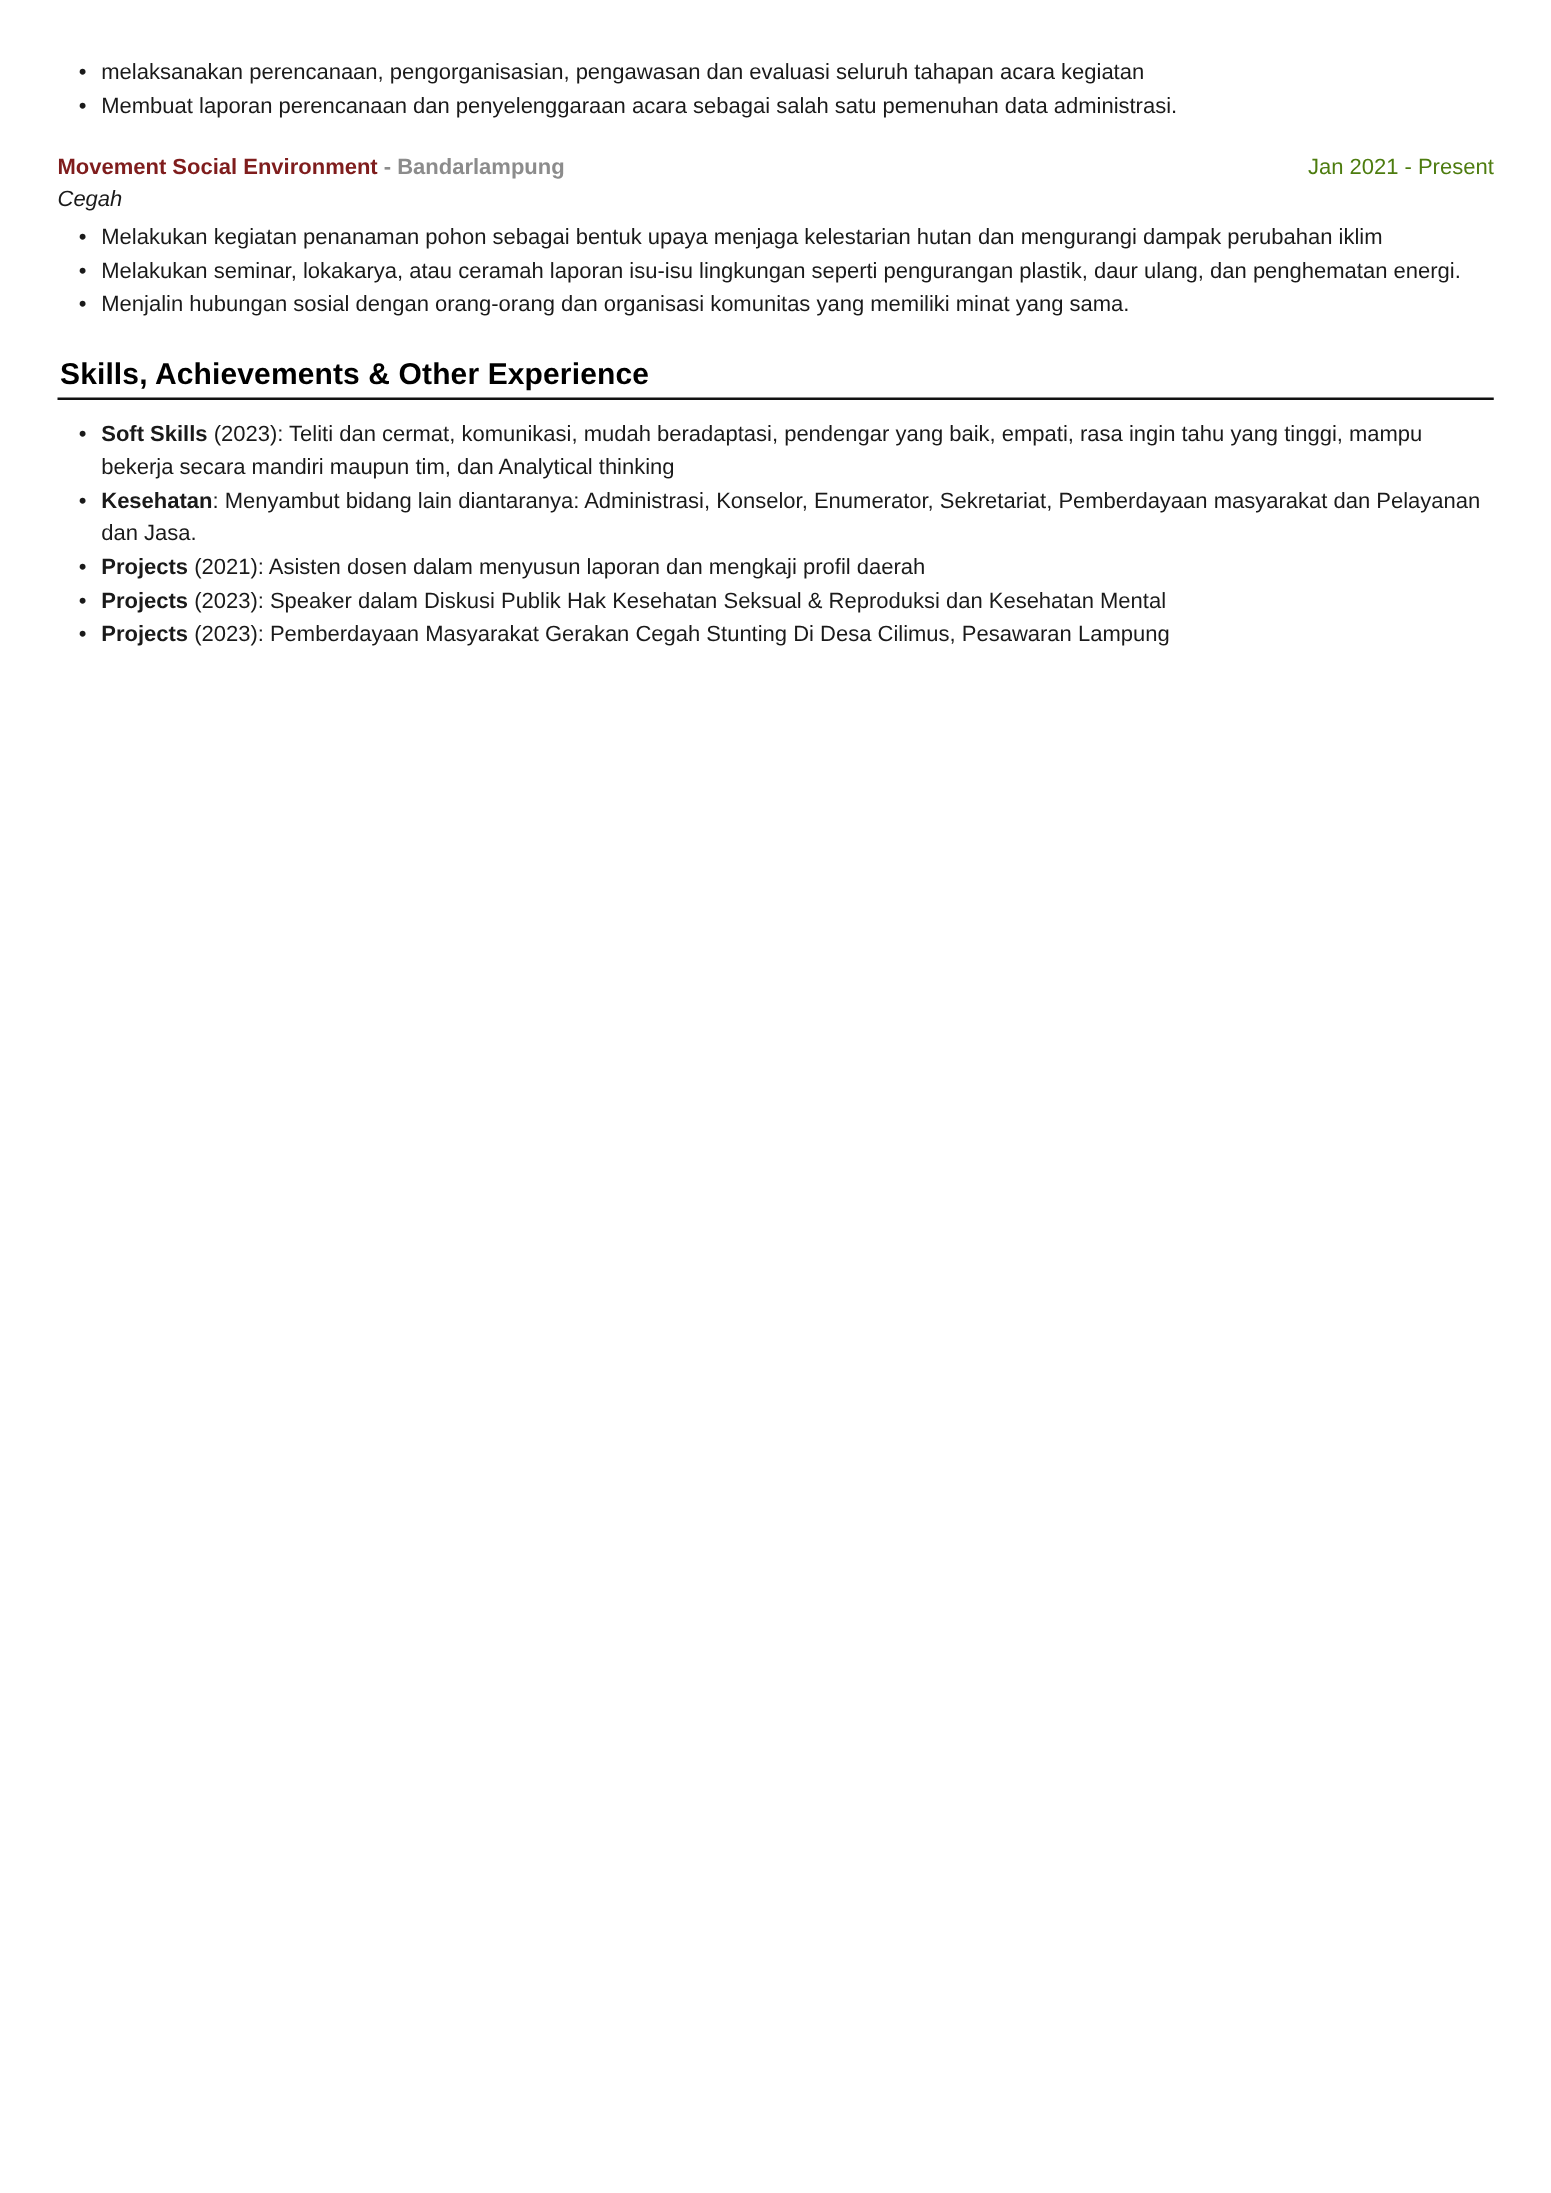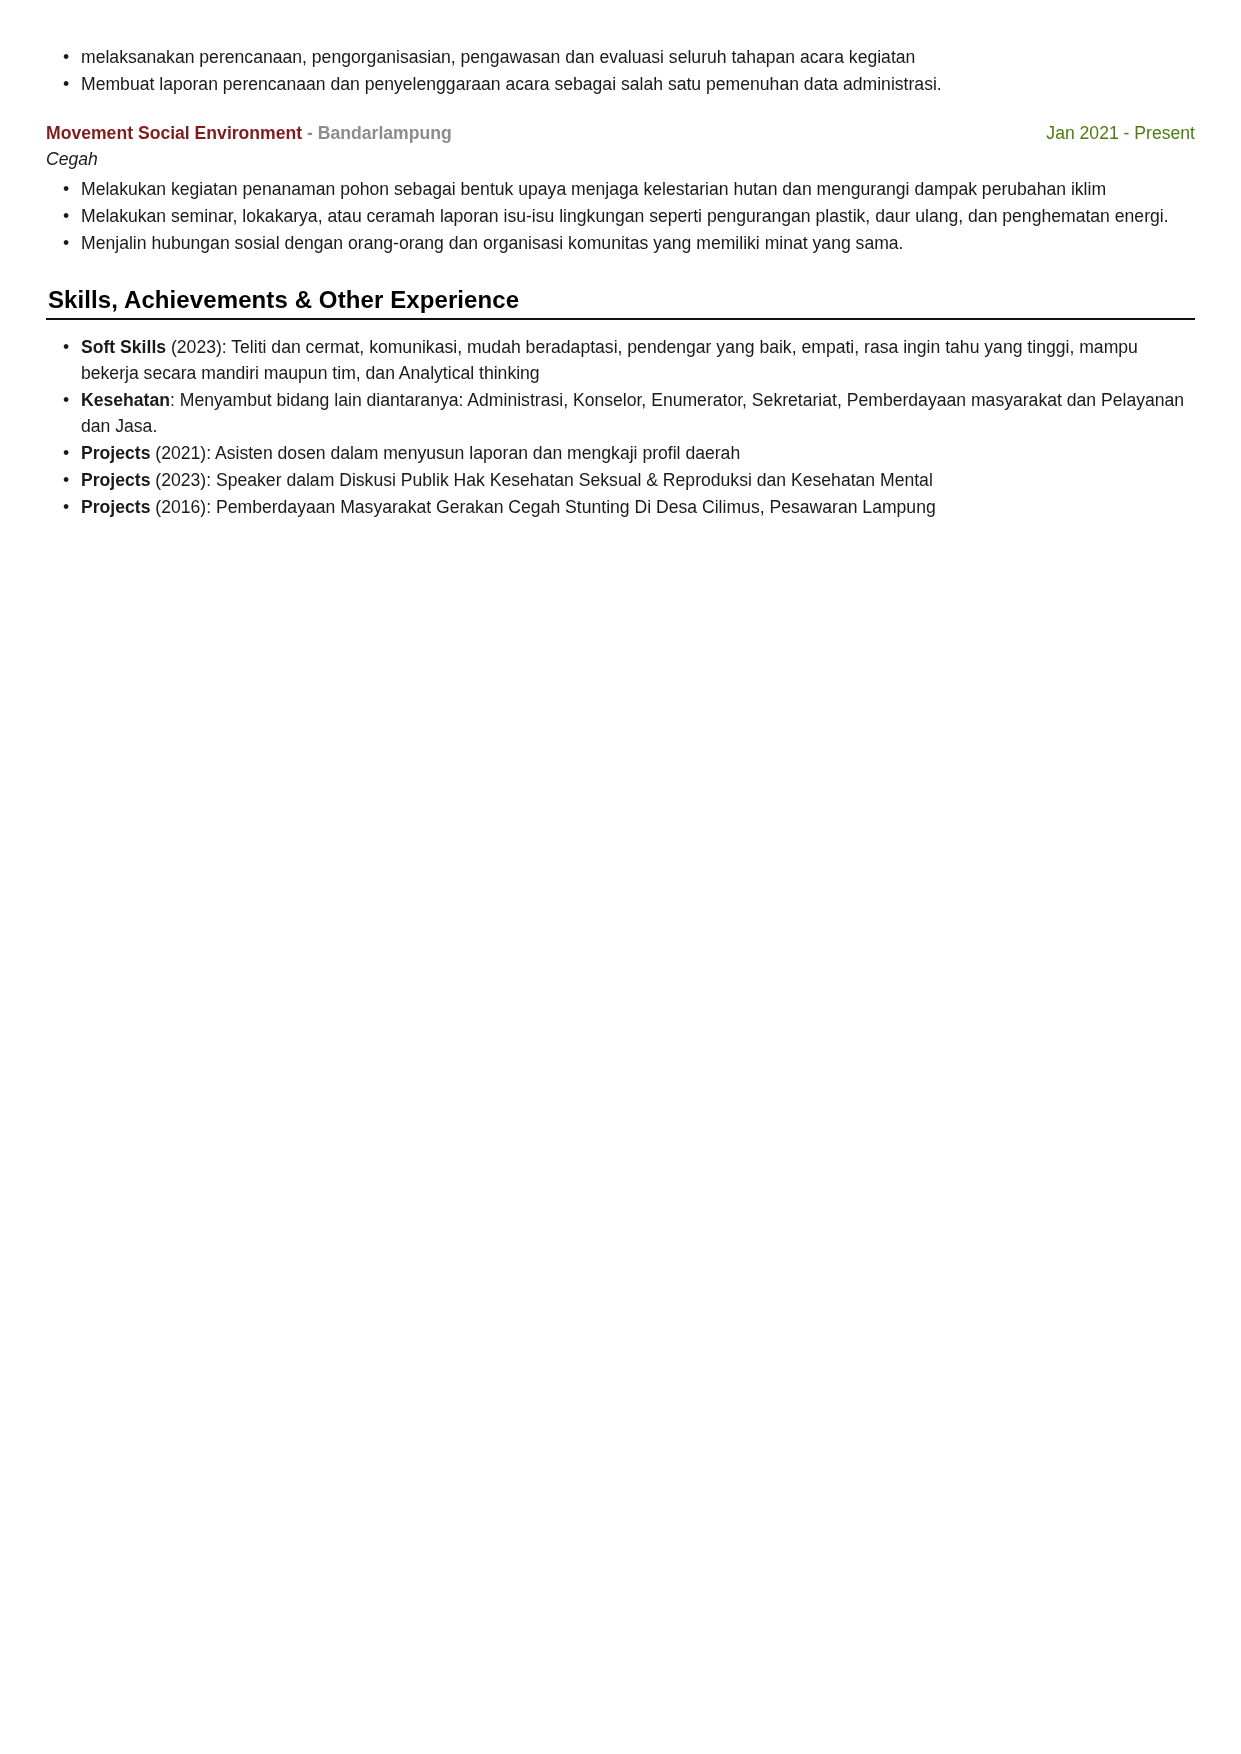--- a/index.html
+++ b/index.html
@@ -134,17 +134,17 @@
   </div>
 
   <div class="section">
     <div class="section-title">Skills, Achievements &amp; Other Experience</div>
     <div class="section-rule"></div>
     <ul class="bullets">
       <li><span class="lead">Soft Skills</span><span> (2023): Teliti dan cermat, komunikasi, mudah beradaptasi, pendengar yang baik, empati, rasa ingin tahu yang tinggi, mampu bekerja secara mandiri maupun tim, dan Analytical thinking</span></li>
       <li><span class="lead">Kesehatan</span><span>: Menyambut bidang lain diantaranya: Administrasi, Konselor, Enumerator, Sekretariat, Pemberdayaan masyarakat dan Pelayanan dan Jasa.</span></li>
       <li><span class="lead">Projects</span><span> (2021): Asisten dosen dalam menyusun laporan dan mengkaji profil daerah</span></li>
       <li><span class="lead">Projects</span><span> (2023): Speaker dalam Diskusi Publik Hak Kesehatan Seksual &amp; Reproduksi dan Kesehatan Mental</span></li>
-      <li><span class="lead">Projects</span><span> (2016): Pemberdayaan Masyarakat Gerakan Cegah Stunting Di Desa Cilimus, Pesawaran Lampung</span></li>
+      <li><span class="lead">Projects</span><span> (2023): Pemberdayaan Masyarakat Gerakan Cegah Stunting Di Desa Cilimus, Pesawaran Lampung</span></li>
     </ul>
   </div>
 
 </div>
 
 </body></html>

